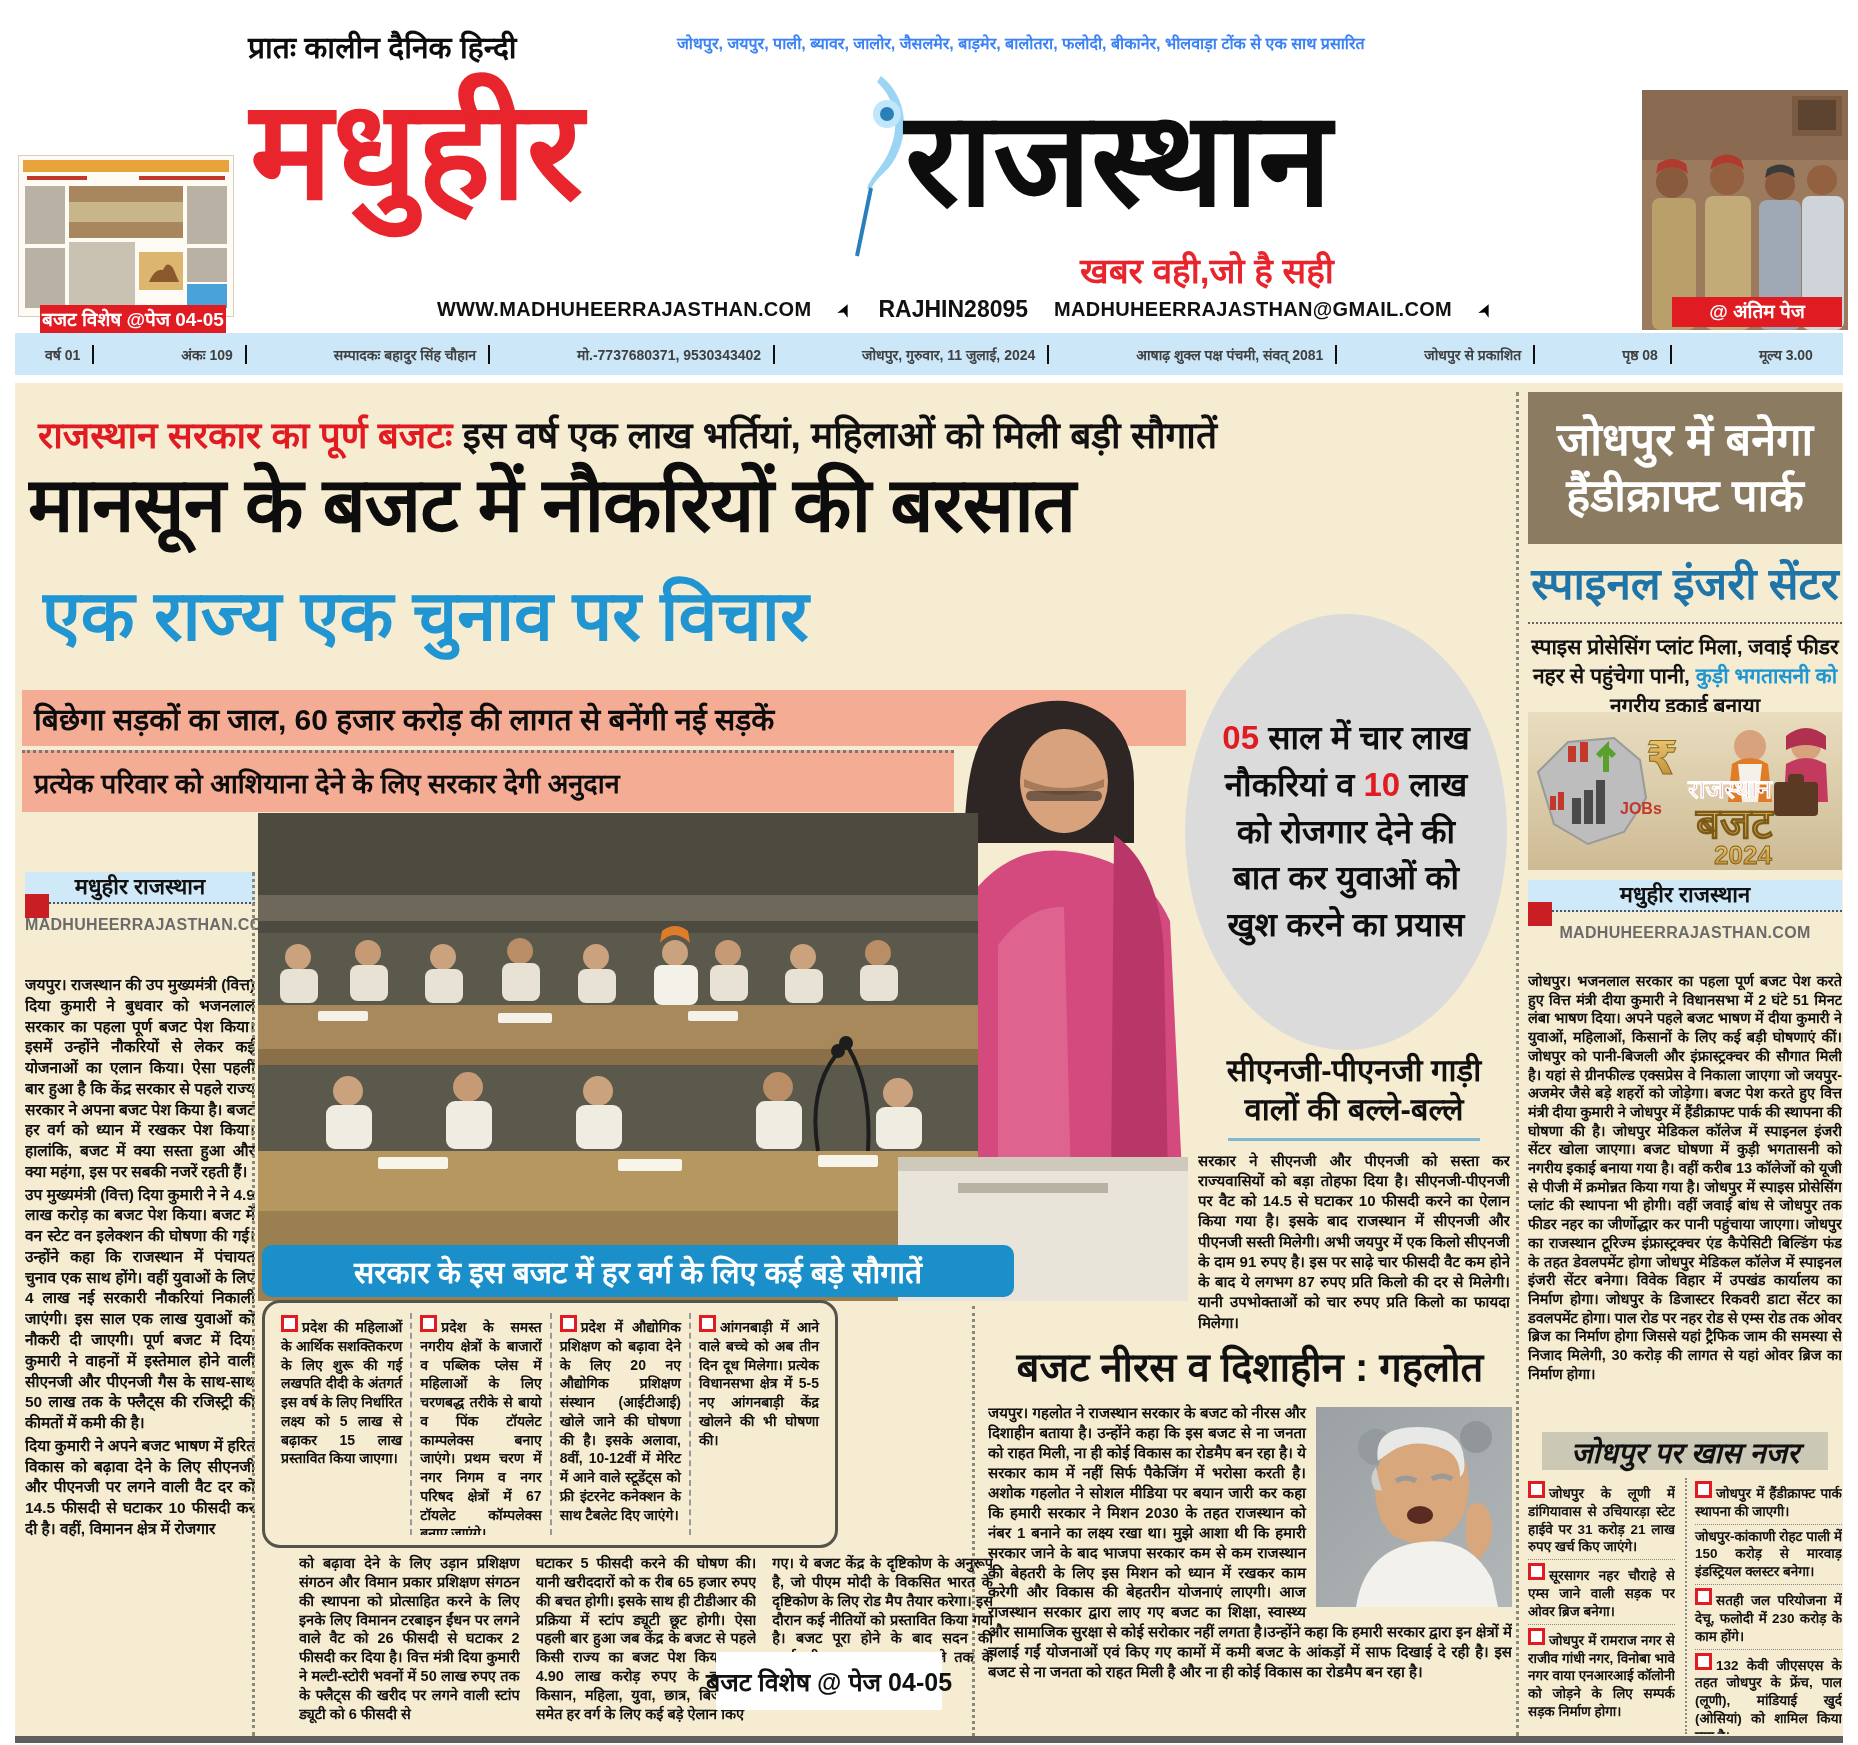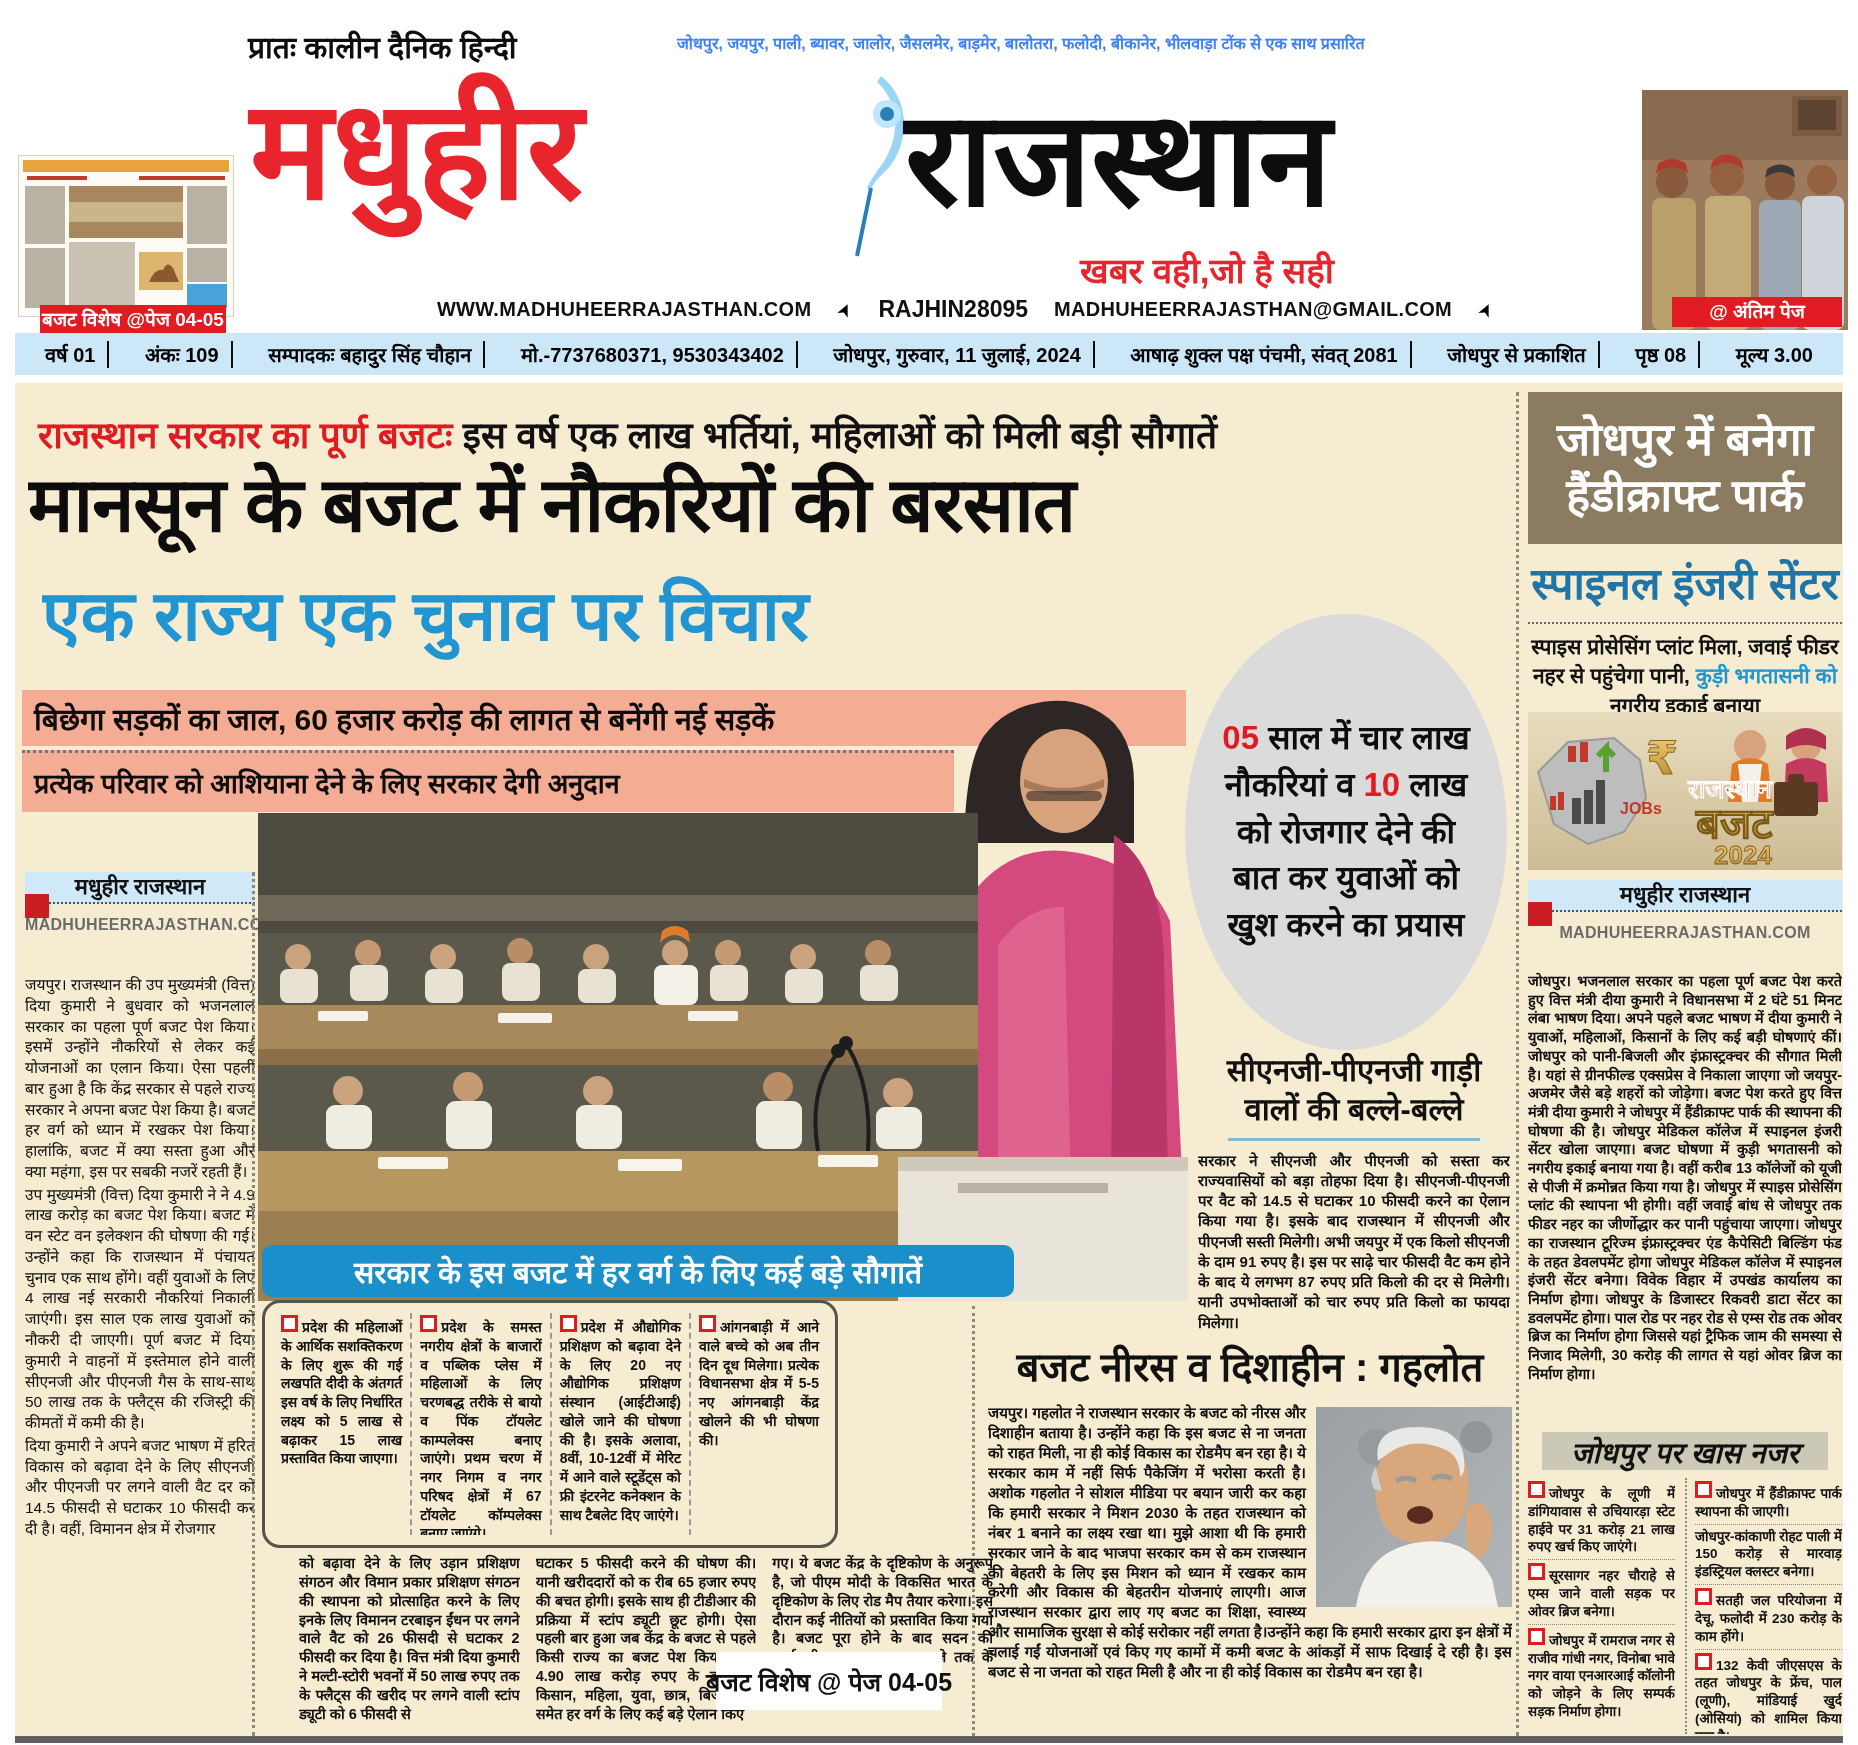--- a/index.html
+++ b/index.html
@@ -21,21 +21,21 @@
   .urlrow .rni{font-size:23px;font-weight:800;}
   .cursor{display:inline-block;transform:rotate(-65deg);font-size:18px;color:#000;}
   .thumb{left:18px;top:155px;width:214px;height:160px;background:#fdfbf6;border:1px solid #d8cfc0;}
   .thumb-label,.photo-label{background:#e11b22;color:#fff;font-weight:800;font-size:19px;text-align:center;line-height:30px;height:30px;}
   .thumb-label{left:40px;top:305px;width:186px;}
   .photo-label{left:1672px;top:297px;width:170px;}
   .tr-photo{left:1642px;top:90px;width:206px;height:240px;}
 
   
   .dateline{left:15px;top:333px;width:1828px;height:42px;background:#cbe7f8;display:flex;align-items:center;justify-content:space-between;padding:0 18px;box-sizing:border-box;}
-  .dateline span{font-size:20px;font-weight:800;color:#000000;padding:0 12px;border-right:2px solid #0d0d0d;}
+  .dateline span{font-size:14px;font-weight:800;color:#404040;padding:0 12px;border-right:2px solid #0d0d0d;}
   .dateline span:last-child{border-right:none;}
 
   
   .cream{left:15px;top:383px;width:1828px;height:1353px;background:#f6ecd1;}
   .botbar{left:15px;top:1736px;width:1828px;height:7px;background:#5f5f5f;}
 
   
   .kicker{left:38px;top:408px;font-size:37px;font-weight:800;}
   .kicker .r{color:#e11b22;}
   .headline1{left:28px;top:450px;width:1250px;font-size:76px;font-weight:800;color:#0d0d0d;letter-spacing:-1px;}
@@ -48,21 +48,21 @@
   .circle{left:1185px;top:614px;width:322px;height:436px;background:#dbdbdb;border-radius:50%;display:flex;align-items:center;justify-content:center;text-align:center;box-sizing:border-box;padding:34px 26px;}
   .circle .in{font-size:33px;font-weight:800;line-height:1.42;color:#0d0d0d;}
   .circle .r{color:#e11b22;text-align:center;}
 
   
   .byline{box-sizing:border-box;}
   .byline .band{background:#cfe9f8;text-align:center;font-size:22px;font-weight:800;line-height:30px;border-bottom:2px dotted #555;}
   .byline .sqr{position:absolute;left:0;top:22px;width:24px;height:24px;background:#c81e24;}
   .byline .site{text-align:center;font-size:16px;font-weight:800;color:#6b6b6b;margin-top:12px;letter-spacing:.3px;}
   .byline1{left:25px;top:872px;width:230px;}
-  .col1{left:25px;top:975px;width:230px;height:758px;font-size:15.5px;font-weight:400;line-height:1.34;}
+  .col1{left:25px;top:975px;width:230px;height:758px;font-size:15.5px;font-weight:700;line-height:1.34;}
   .col1 p{margin:0 0 2px 0;}
   .dotted-v{border-left:3px dotted #8a8a7a;width:0;}
 
   
   .mainphoto{left:258px;top:695px;width:930px;height:606px;}
   .caption{left:262px;top:1245px;width:752px;height:52px;background:#1a8fc9;border-radius:10px;color:#fff;font-size:30px;font-weight:800;display:flex;align-items:center;justify-content:center;}
 
   
   .hbox{left:262px;top:1300px;width:576px;height:248px;border:3px solid #55544a;border-radius:18px;background:#f6ecd1;display:flex;box-sizing:border-box;padding:10px 8px;}
   .hcol{flex:1;padding:2px 8px;font-size:14px;font-weight:700;line-height:1.34;text-align:justify;overflow:hidden;}

